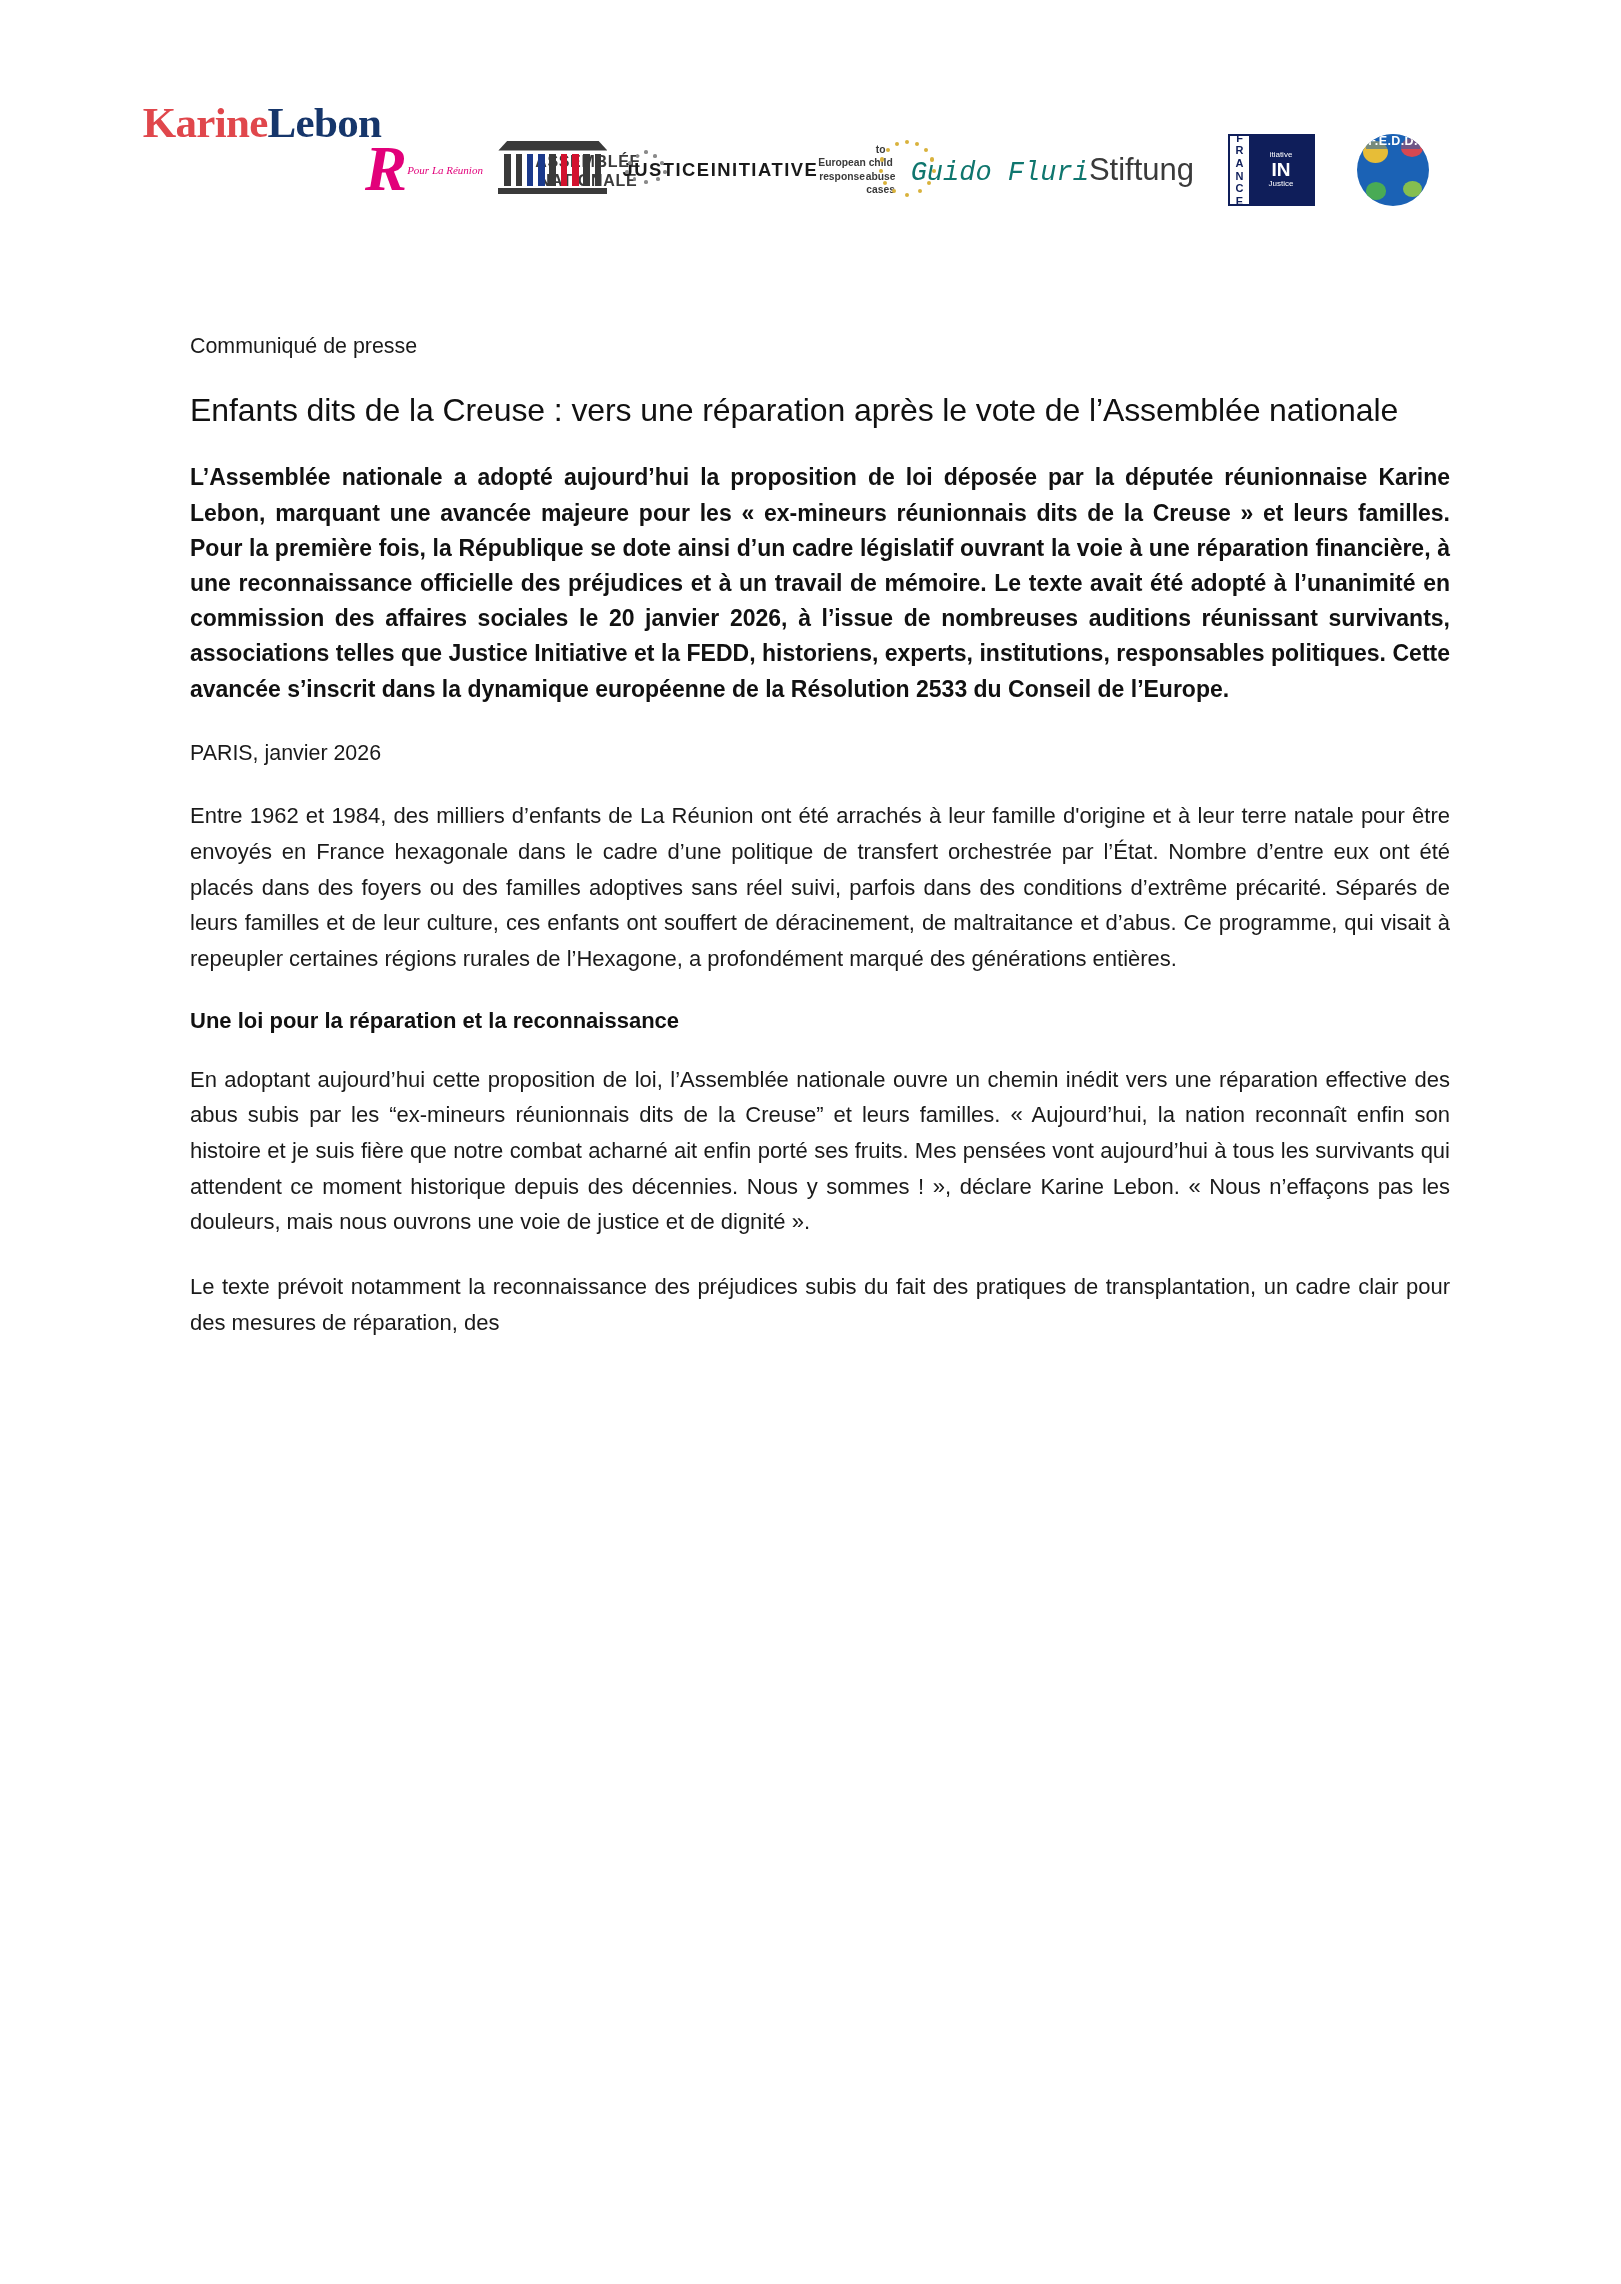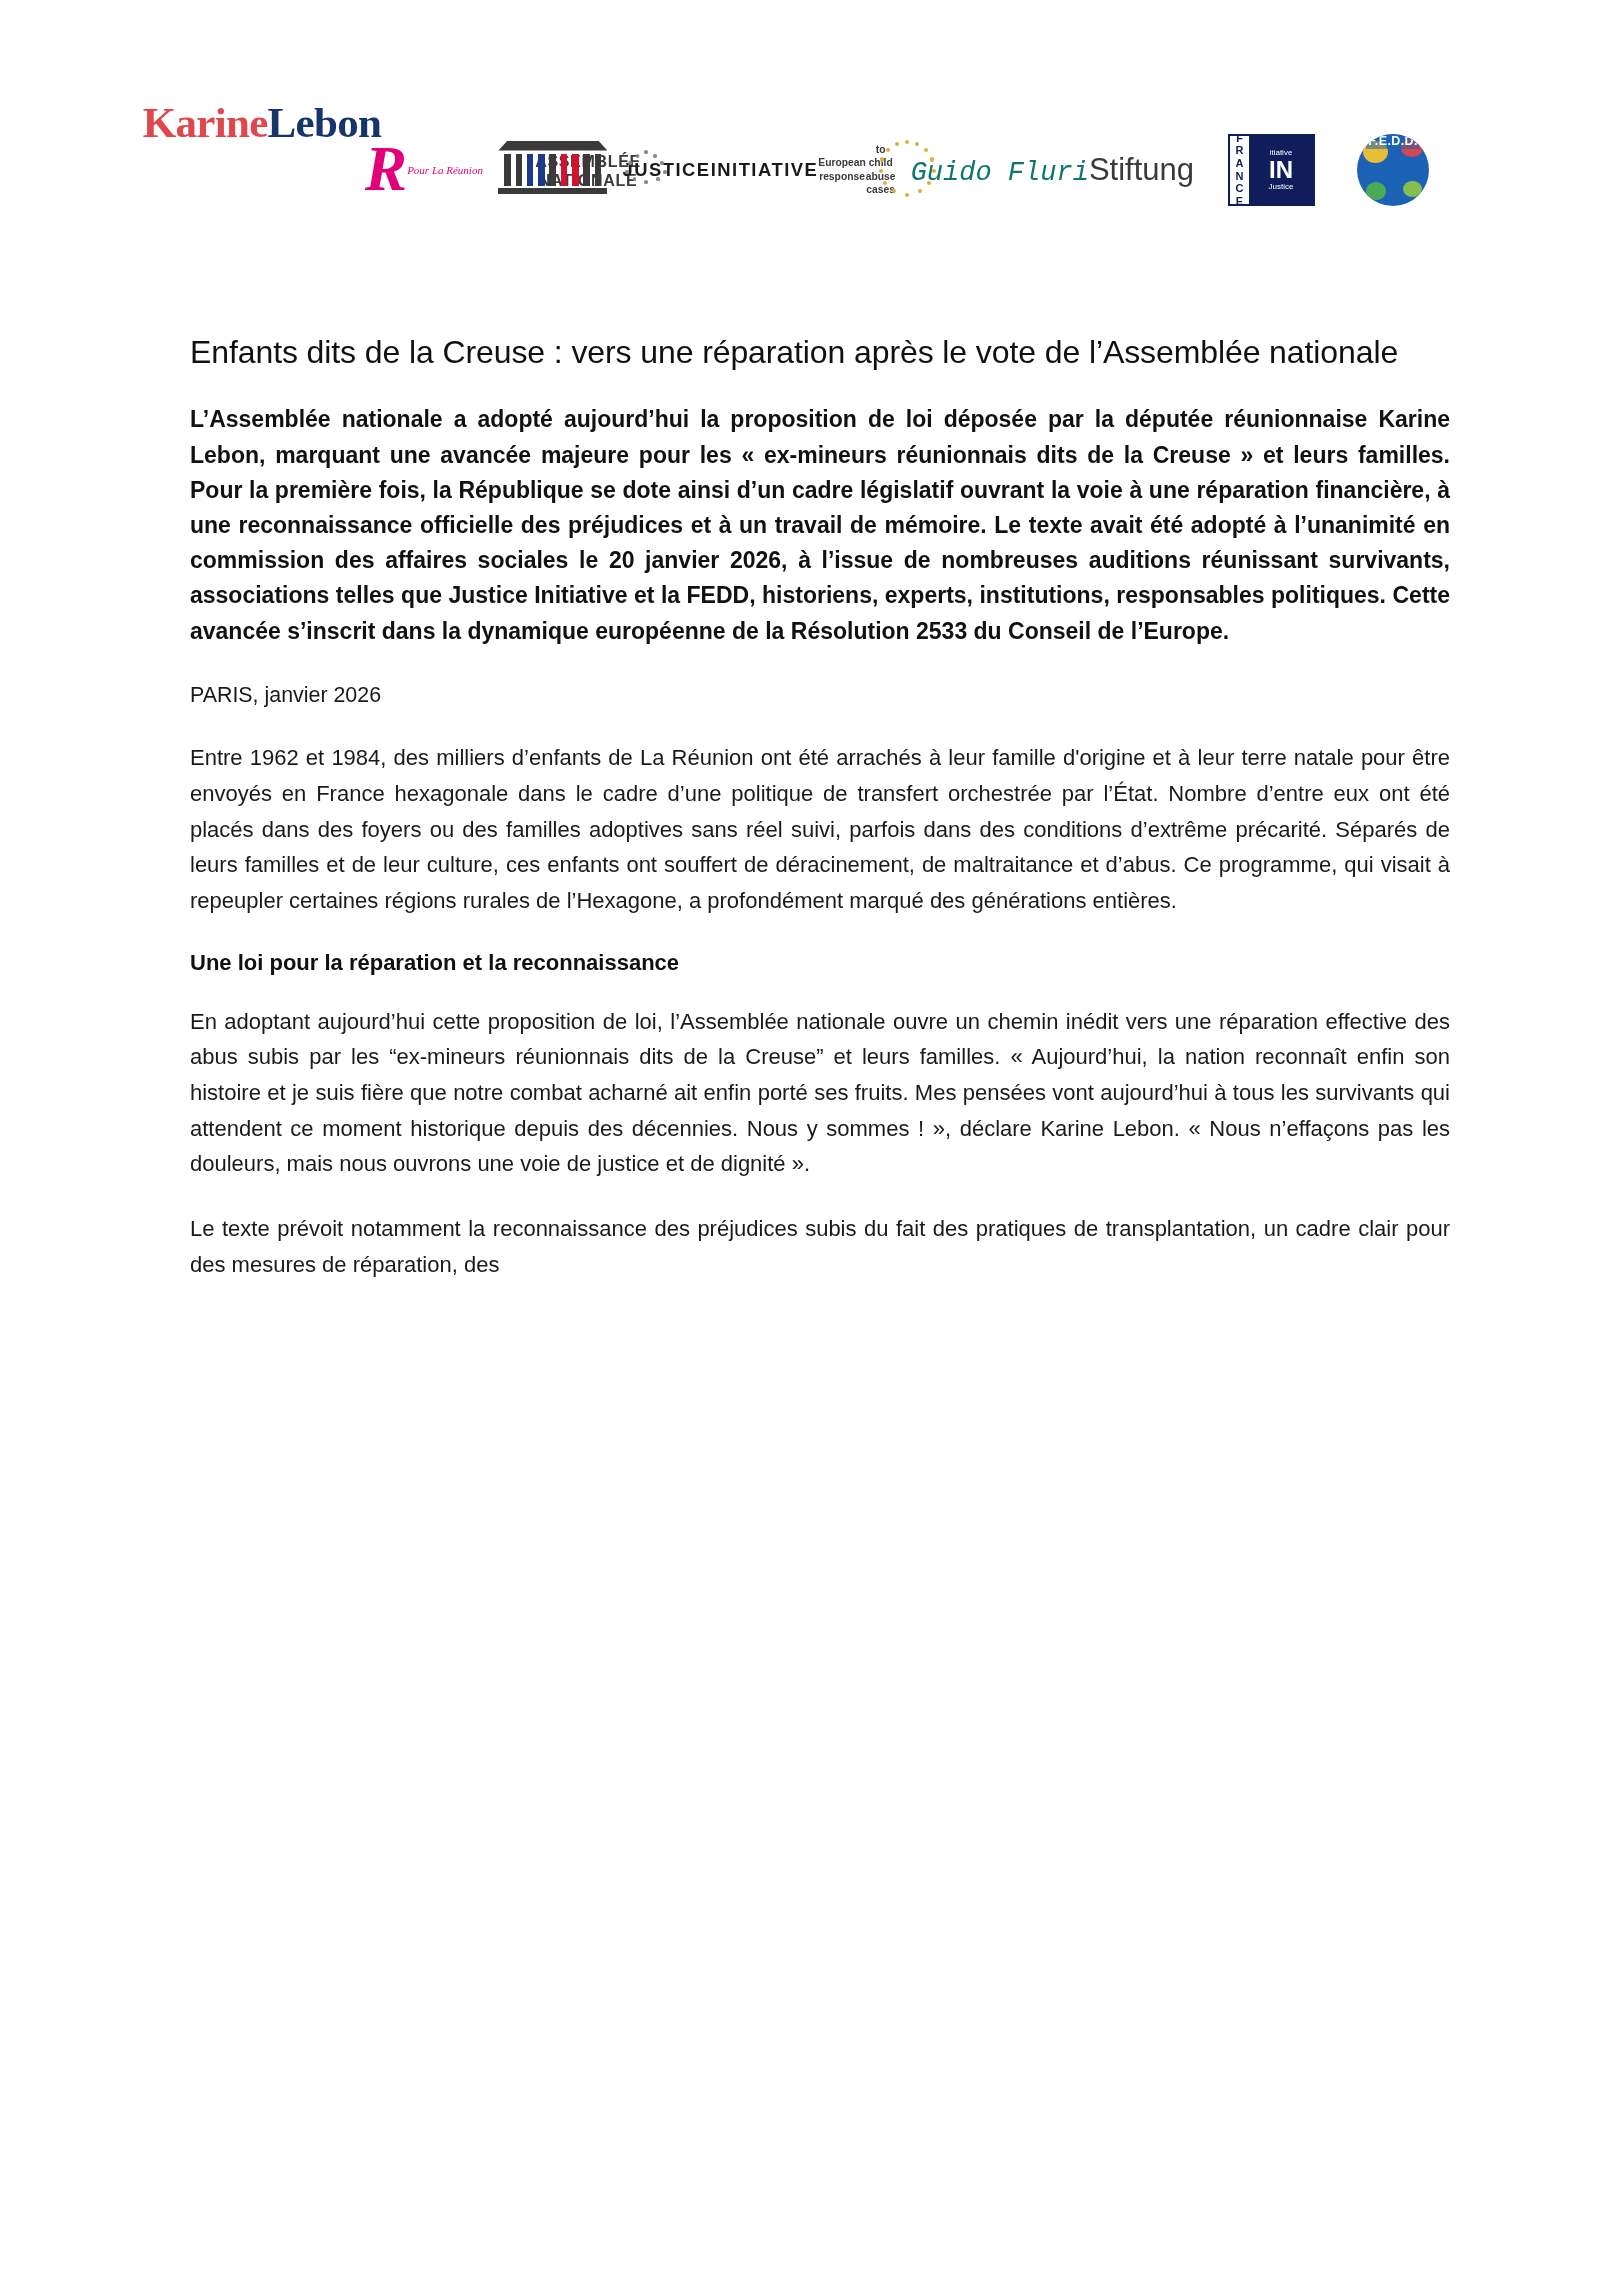--- a/index.html
+++ b/index.html
@@ -229,21 +229,21 @@
   .fij-right {
     flex: 1;
     background: #0f1e5a;
     position: relative;
     display: flex;
     flex-direction: column;
     justify-content: center;
     align-items: center;
   }
   .fij-in {
-    font-size: 24px;
+    font-size: 19px;
     font-weight: 700;
     color: #ffffff;
     line-height: 1;
   }
   .fij-words {
     font-size: 8px;
     color: #ffffff;
     line-height: 1.2;
     text-align: center;
   }
@@ -434,20 +434,21 @@
         <span class="blob" style="width:20.6px;height:17.7px;background:#4caf50;left:8.8px;bottom:5.9px;"></span>
         <span class="blob" style="width:19px;height:16px;background:#8bc34a;right:7.4px;bottom:8.8px;"></span>
         <span class="fedd-label">F.E.D.D.</span>
       </div>
     </div>
 
   </div>
 
   <div class="doc">
 
+    <p class="kicker">Communiqué de presse</p>
 
     <h1 class="title">Enfants dits de la Creuse : vers une réparation après le vote de l’Assemblée nationale</h1>
 
     <p class="lead">L’Assemblée nationale a adopté aujourd’hui la proposition de loi déposée par la députée réunionnaise Karine Lebon, marquant une avancée majeure pour les « ex-mineurs réunionnais dits de la Creuse » et leurs familles. Pour la première fois, la République se dote ainsi d’un cadre législatif ouvrant la voie à une réparation financière, à une reconnaissance officielle des préjudices et à un travail de mémoire. Le texte avait été adopté à l’unanimité en commission des affaires sociales le 20 janvier 2026, à l’issue de nombreuses auditions réunissant survivants, associations telles que Justice Initiative et la FEDD, historiens, experts, institutions, responsables politiques. Cette avancée s’inscrit dans la dynamique européenne de la Résolution 2533 du Conseil de l’Europe.</p>
 
     <p class="meta">PARIS, janvier 2026</p>
 
     <p class="body">Entre 1962 et 1984, des milliers d’enfants de La Réunion ont été arrachés à leur famille d'origine et à leur terre natale pour être envoyés en France hexagonale dans le cadre d’une politique de transfert orchestrée par l’État. Nombre d’entre eux ont été placés dans des foyers ou des familles adoptives sans réel suivi, parfois dans des conditions d’extrême précarité. Séparés de leurs familles et de leur culture, ces enfants ont souffert de déracinement, de maltraitance et d’abus. Ce programme, qui visait à repeupler certaines régions rurales de l’Hexagone, a profondément marqué des générations entières.</p>
 
     <h2 class="sub">Une loi pour la réparation et la reconnaissance</h2>

